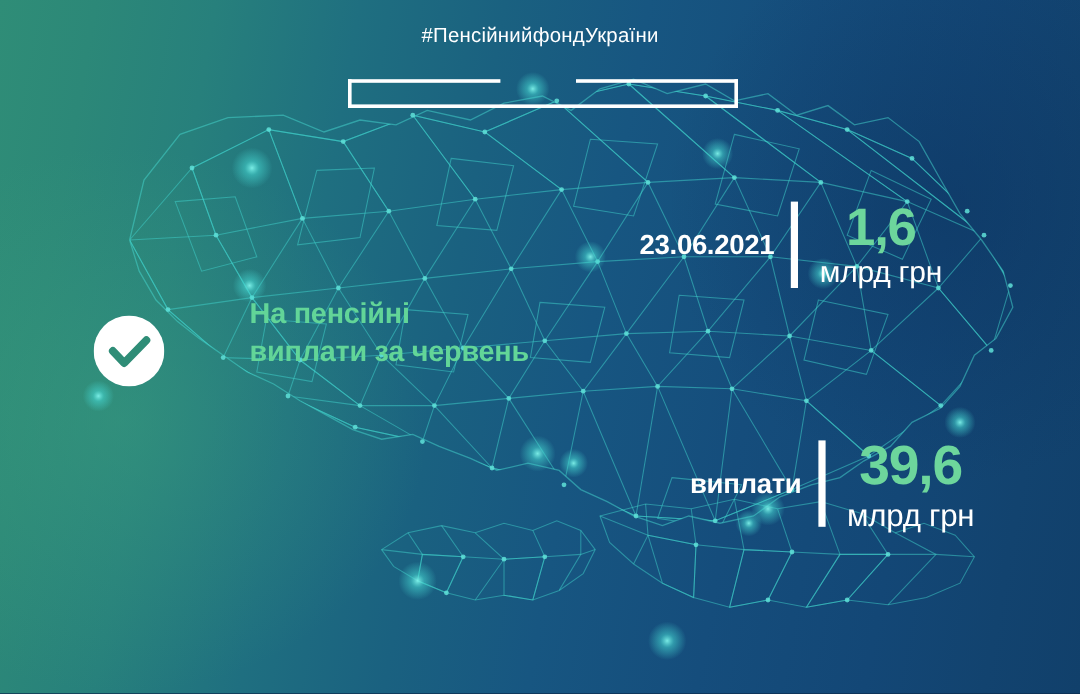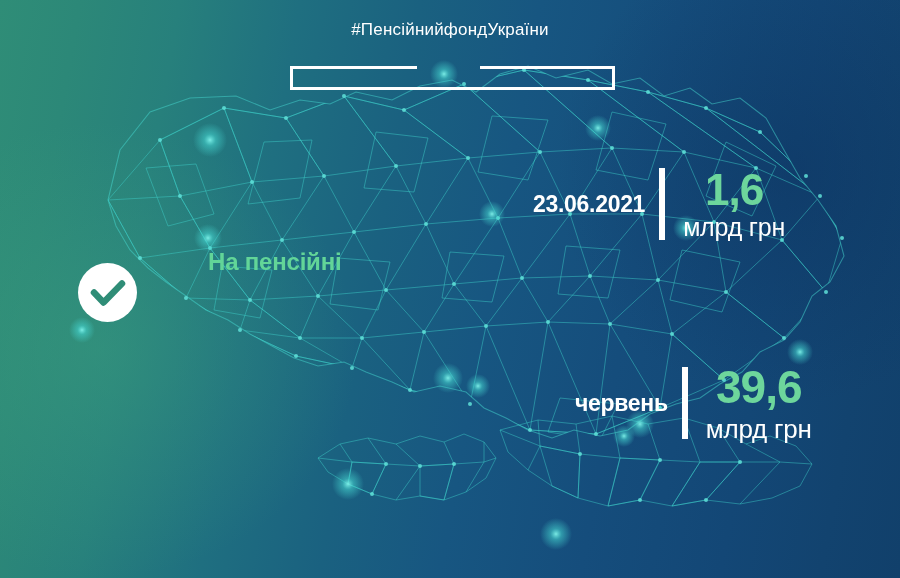--- a/index.html
+++ b/index.html
@@ -385,33 +385,34 @@
     <span class="lf-edge lf-top-b"></span>
   </div>
 
   <svg class="check-badge" viewBox="0 0 59 59">
     <circle cx="29.5" cy="29.5" r="29.5" fill="#ffffff"></circle>
     <path d="M16 29.5 L25.5 39.5 L44 20.5" fill="none" stroke="#2f8d77" stroke-width="6.5" stroke-linecap="round" stroke-linejoin="round"></path>
   </svg>
 
   <div class="headline">
     <div>На пенсійні</div>
+    <div>виплати за червень</div>
   </div>
 
   <div class="stat" id="stat-daily">
     <div class="stat-label">23.06.2021</div>
     <div class="stat-rule"></div>
     <div class="stat-valwrap">
       <span class="stat-value">1,6</span>
       <span class="stat-unit">млрд грн</span>
     </div>
   </div>
 
   <div class="stat" id="stat-total">
-    <div class="stat-label">червень</div>
+    <div class="stat-label">виплати</div>
     <div class="stat-rule"></div>
     <div class="stat-valwrap">
       <span class="stat-value">39,6</span>
       <span class="stat-unit">млрд грн</span>
     </div>
   </div>
 
 </div>
 
 </body></html>

